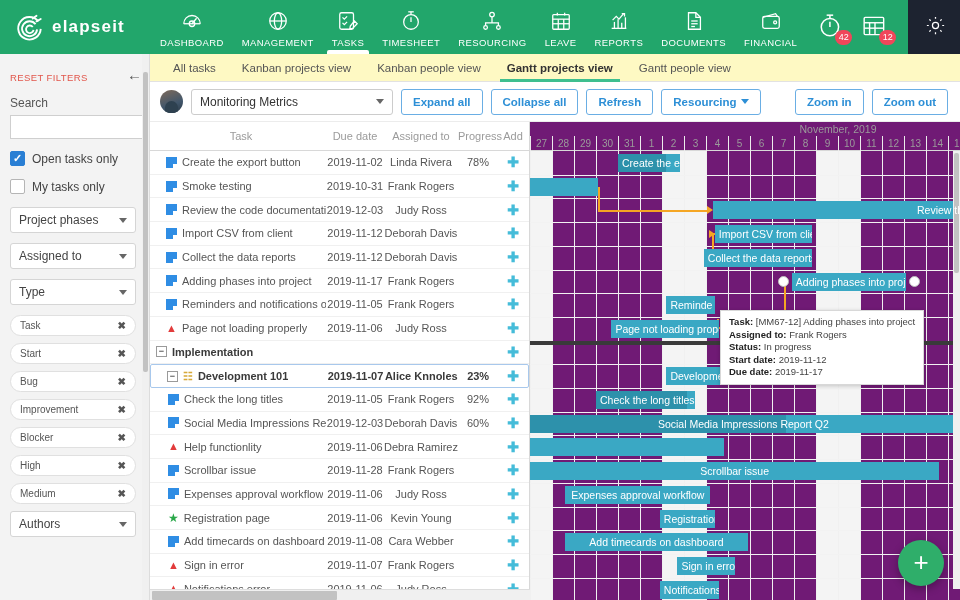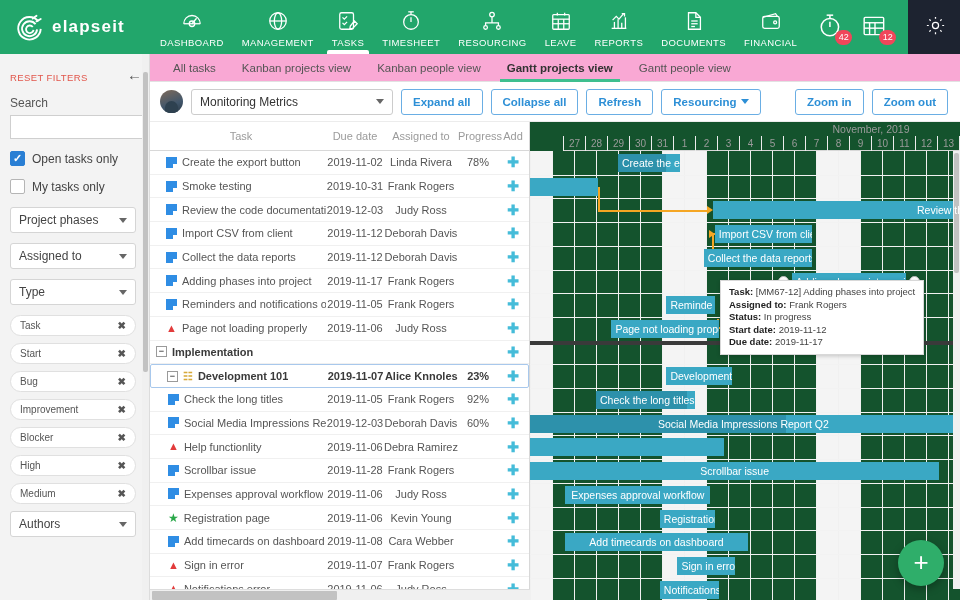--- a/index.html
+++ b/index.html
@@ -48,21 +48,21 @@
      display: flex; align-items: center; justify-content: space-between; padding: 0 8px; margin-bottom: 10px; cursor: pointer; }
   .sel-box .txt { font-size: 12px; color: #444; }
   .caret { width: 0; height: 0; border-left: 4px solid transparent; border-right: 4px solid transparent; border-top: 5px solid #666; }
   .chip { width: 126px; height: 21px; border: 1px solid #e0e0e0; border-radius: 11px; background: #fff;
      display: flex; align-items: center; justify-content: space-between; padding: 0 9px; margin-bottom: 7px; }
   .chip .txt { font-size: 10px; color: #555; }
   .chip .x { font-size: 10px; color: #555; cursor: pointer; font-weight: bold; }
 
   
   .main { flex: 1; display: flex; flex-direction: column; height: 546px; background: #fff; position: relative; overflow: hidden; }
-  .tabs { display: flex; align-items: center; height: 28px; background: #f9a8d4; border-bottom: 1px solid #e2e2e2; padding-left: 10px; }
+  .tabs { display: flex; align-items: center; height: 28px; background: #fef9c3; border-bottom: 1px solid #e2e2e2; padding-left: 10px; }
   .tab { font-size: 11.5px; color: #555; padding: 0 13px; height: 28px; line-height: 28px; cursor: pointer; position: relative; white-space: nowrap; }
   .tab.active { color: #333; font-weight: bold; }
   .tab.active::after { content: ""; position: absolute; left: 6px; right: 6px; bottom: 0; height: 3px; background: #3fbf8f; }
 
   .toolbar { display: flex; align-items: center; height: 40px; padding: 0 12px 0 10px; gap: 8px; border-bottom: 1px solid #ececec; }
   .avatar-sm { width: 23px; height: 23px; border-radius: 50%; background: linear-gradient(160deg,#7e6a5a,#41566b 60%,#2b3a46); flex: none; overflow:hidden; position:relative; }
   .avatar-sm::after { content:""; position:absolute; left:5px; top:11px; width:13px; height:13px; border-radius:50% 50% 0 0; background:#2e4150; }
   .proj-select { width: 202px; height: 26px; border: 1px solid #ccc; border-radius: 3px; display: flex;
      align-items: center; justify-content: space-between; padding: 0 8px; cursor: pointer; background:#fff; }
   .proj-select .txt { font-size: 12px; color: #333; }
@@ -92,21 +92,21 @@
   .ico-story { color: #2aa84a; font-size: 12px; line-height: 1; flex: none; }
   .ico-epic { color: #d6a93a; font-size: 11px; line-height: 1; flex: none; }
   .plus { color: #45bcd9; font-size: 14px; font-weight: bold; text-align: center; cursor: pointer; line-height: 1; }
   .expander { width: 11px; height: 11px; border: 1px solid #9a9a9a; color: #555; font-size: 9px;
      line-height: 9px; text-align: center; flex: none; cursor: pointer; background: #fff; }
   .indent1 { padding-left: 16px; }
   .indent2 { padding-left: 18px; }
   .tlabel { overflow: hidden; text-overflow: clip; white-space: nowrap; }
 
   
-  .gantt { flex: 1; position: relative; overflow: hidden; background: #14532d; padding-left: 33px; }
+  .gantt { flex: 1; position: relative; overflow: hidden; background: #701a75; }
   .g-head { height: 29px; border-bottom: 1px solid #d8d8d8; position: relative; }
   .g-month { position: absolute; top: 0; height: 14px; line-height: 14px; font-size: 10.5px; color: #9b9b9b; text-align: center; }
   .g-days { position: absolute; top: 14px; left: 0; right: 0; height: 15px; display: flex; }
   .g-day { width: 22px; flex: none; font-size: 10px; color: #9b9b9b; text-align: center; line-height: 15px; border-left: 1px solid #ececec; }
   .g-body { position: absolute; top: 29px; left: 0; right: 0; bottom: 0; }
   .g-cols { position: absolute; inset: 0; display: flex; }
   .g-col { width: 22px; flex: none; border-left: 1px solid #f0f0f0; height: 100%; }
   .g-col.weekend { background: #f4f4f4; }
   .g-rows { position: absolute; inset: 0; }
   .g-rowline { position: absolute; left: 0; right: 0; height: 1px; background: #f2f2f2; }
@@ -709,21 +709,21 @@
                 <div class="bar" style="left: 66px; width: 99px; top: 240px;"><span class="fill" style="width:92%"></span><span class="bl" style="">Check the long titles</span></div>
                 <div class="bar" style="left: 0px; width: 426.8px; top: 263.7px;"><span class="fill" style="width:60%"></span><span class="bl" style="">Social Media Impressions Report Q2</span></div>
                 <div class="bar" style="left: 0px; width: 193.6px; top: 287.4px;"><span class="bl" style=""></span></div>
                 <div class="bar" style="left: 0px; width: 409.2px; top: 311.1px;"><span class="bl" style="">Scrollbar issue</span></div>
                 <div class="bar" style="left: 35.2px; width: 145.2px; top: 334.8px;"><span class="bl" style="">Expenses approval workflow</span></div>
                 <div class="bar" style="left: 129.8px; width: 55px; top: 358.5px;"><span class="bl" style="">Registration p</span></div>
                 <div class="bar" style="left: 35.2px; width: 182.6px; top: 382.2px;"><span class="bl" style="">Add timecards on dashboard</span></div>
                 <div class="bar" style="left: 147.4px; width: 57.2px; top: 405.9px;"><span class="bl" style="">Sign in error</span></div>
                 <div class="bar" style="left: 129.8px; width: 59.4px; top: 429.6px;"><span class="bl" style="">Notifications e</span></div>
               </div>
-            <div class="tooltip" id="gtip" style="left:190px; top:129px;">
+            <div class="tooltip" id="gtip" style="left:190px; top:159px;">
               <div><b>Task:</b>
                    <span>[MM67-12] Adding phases into project</span></div>
               <div><b>Assigned to:</b>
                    <span>Frank Rogers</span></div>
               <div><b>Status:</b>
                    <span>In progress</span></div>
               <div><b>Start date:</b>
                    <span>2019-11-12</span></div>
               <div><b>Due date:</b>
                    <span>2019-11-17</span></div>

